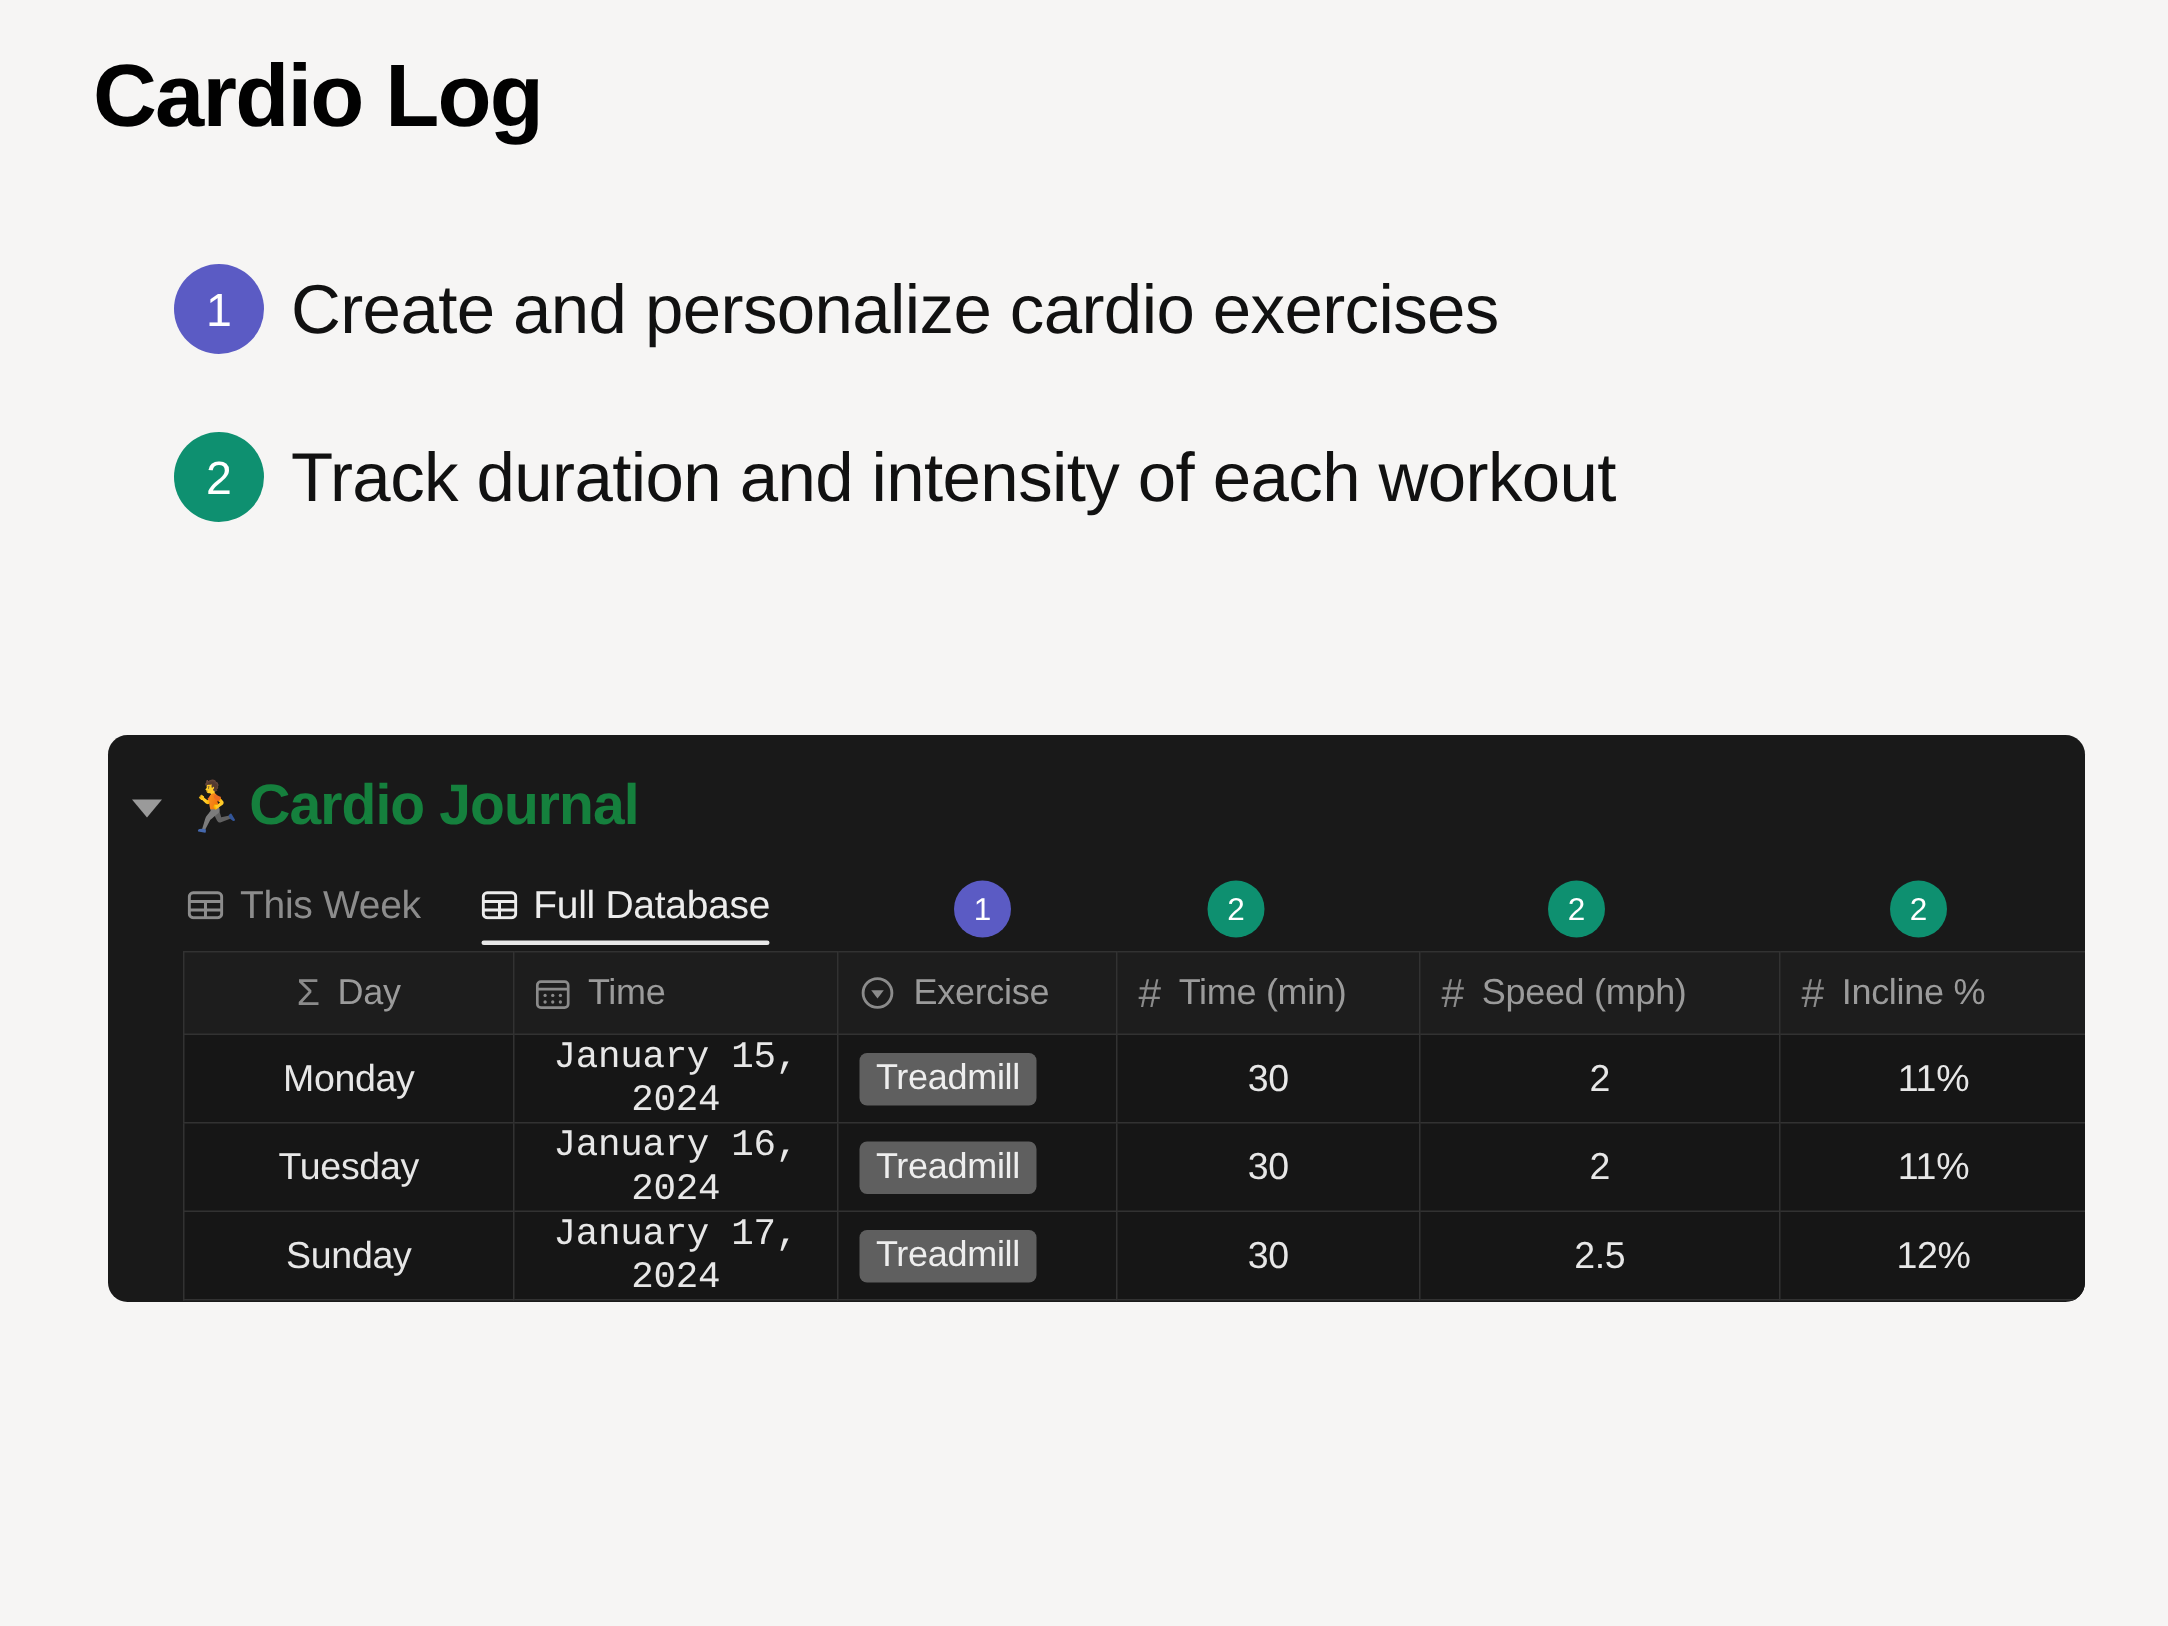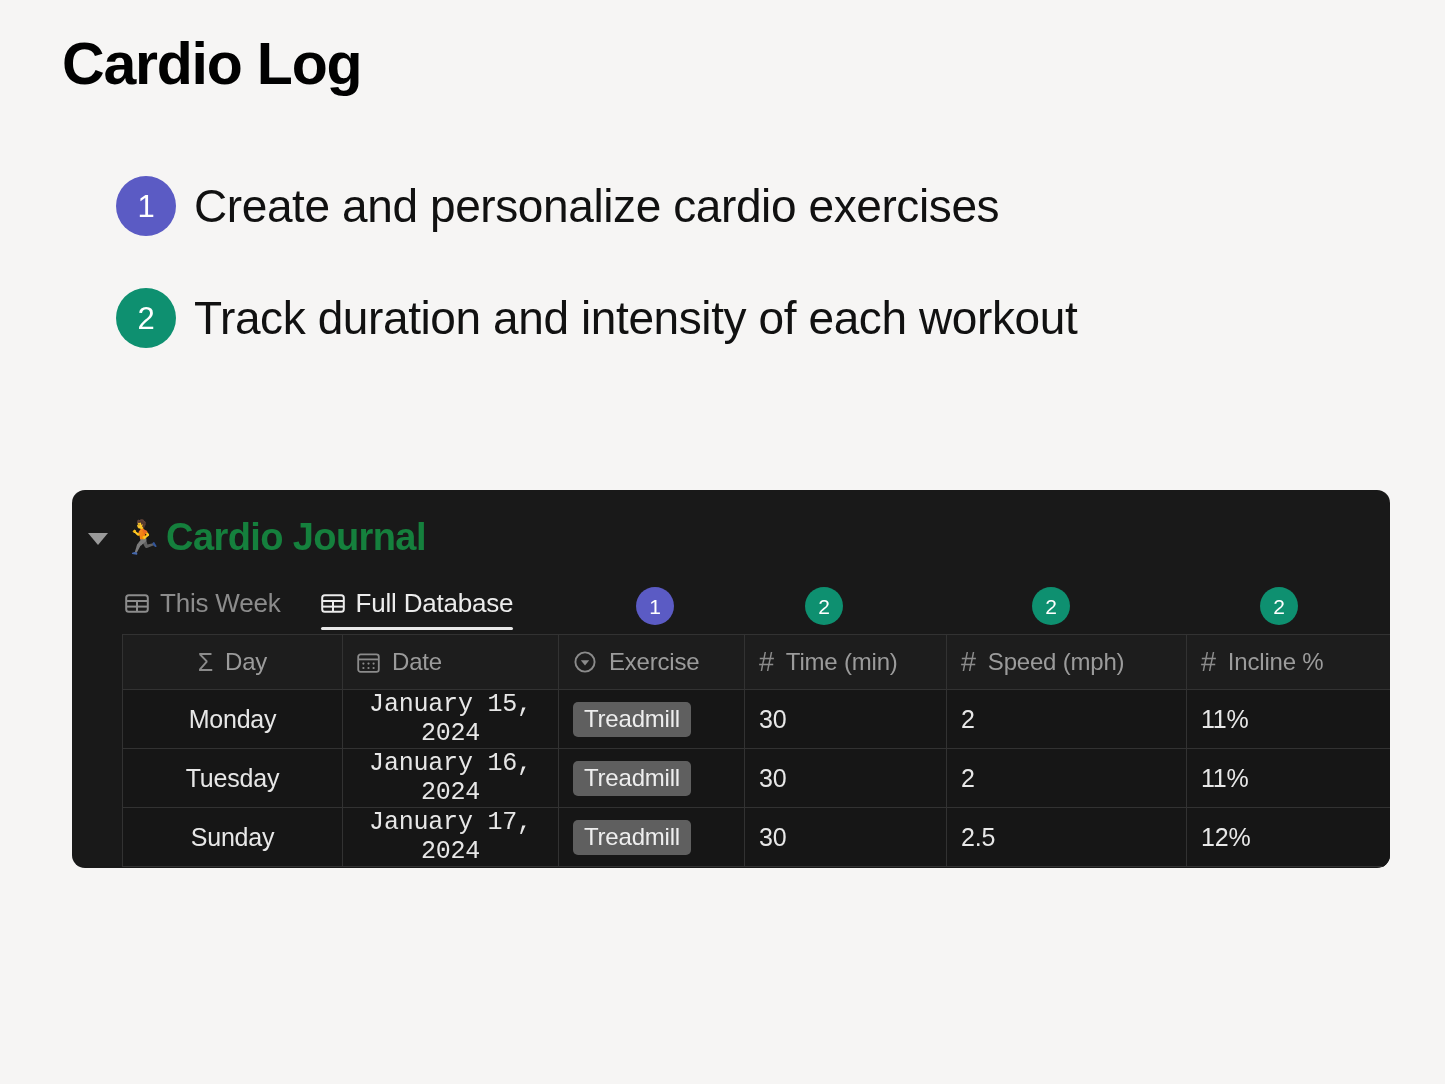--- a/index.html
+++ b/index.html
@@ -217,21 +217,21 @@
 
   table.db td {
     background: #161616;
     color: #e7e7e7;
     font-size: 25px;
     letter-spacing: -0.2px;
   }
   td.c-day     { text-align: center; }
   td.c-date    { text-align: center; font-family: Liberation Mono, monospace; }
   td.c-ex      { text-align: left; }
-  td.c-num     { text-align: left; padding-right: 18px; margin-left: 32px; }
+  td.c-num     { text-align: center; padding-right: 18px; margin-left: 32px; }
 
   th.h-day  { text-align: center; }
   th.h-date { text-align: left; padding-left: 20px; }
   th.h-ex   { text-align: left; padding-left: 18px; }
   th.h-num  { text-align: left; padding-left: 18px; }
 
   .pill {
     display: inline-block;
     background: #5f5f5f;
     color: #eeeeee;
@@ -321,21 +321,21 @@
                   <rect x="1.2" y="2.4" width="20.6" height="17.4" rx="2.4" stroke="#8b8b8b" stroke-width="1.8"></rect>
                   <line x1="1.2" y1="7.4" x2="21.8" y2="7.4" stroke="#8b8b8b" stroke-width="1.8"></line>
                   <circle cx="6.4" cy="11.6" r="1.1" fill="#8b8b8b"></circle>
                   <circle cx="11.5" cy="11.6" r="1.1" fill="#8b8b8b"></circle>
                   <circle cx="16.6" cy="11.6" r="1.1" fill="#8b8b8b"></circle>
                   <circle cx="6.4" cy="16" r="1.1" fill="#8b8b8b"></circle>
                   <circle cx="11.5" cy="16" r="1.1" fill="#8b8b8b"></circle>
                   <circle cx="16.6" cy="16" r="1.1" fill="#8b8b8b"></circle>
                 </svg>
               </span>
-              <span>Date</span>
+              <span>Time</span>
             </span>
           </th>
           <th class="h-ex">
             <span class="th-inner left">
               <span class="th-icon">
                 <svg class="sel-icon" viewBox="0 0 24 24" fill="none">
                   <circle cx="12" cy="12" r="9.6" stroke="#8b8b8b" stroke-width="1.9"></circle>
                   <path d="M7.8 10.2 L16.2 10.2 L12 15.6 Z" fill="#8b8b8b"></path>
                 </svg>
               </span>

